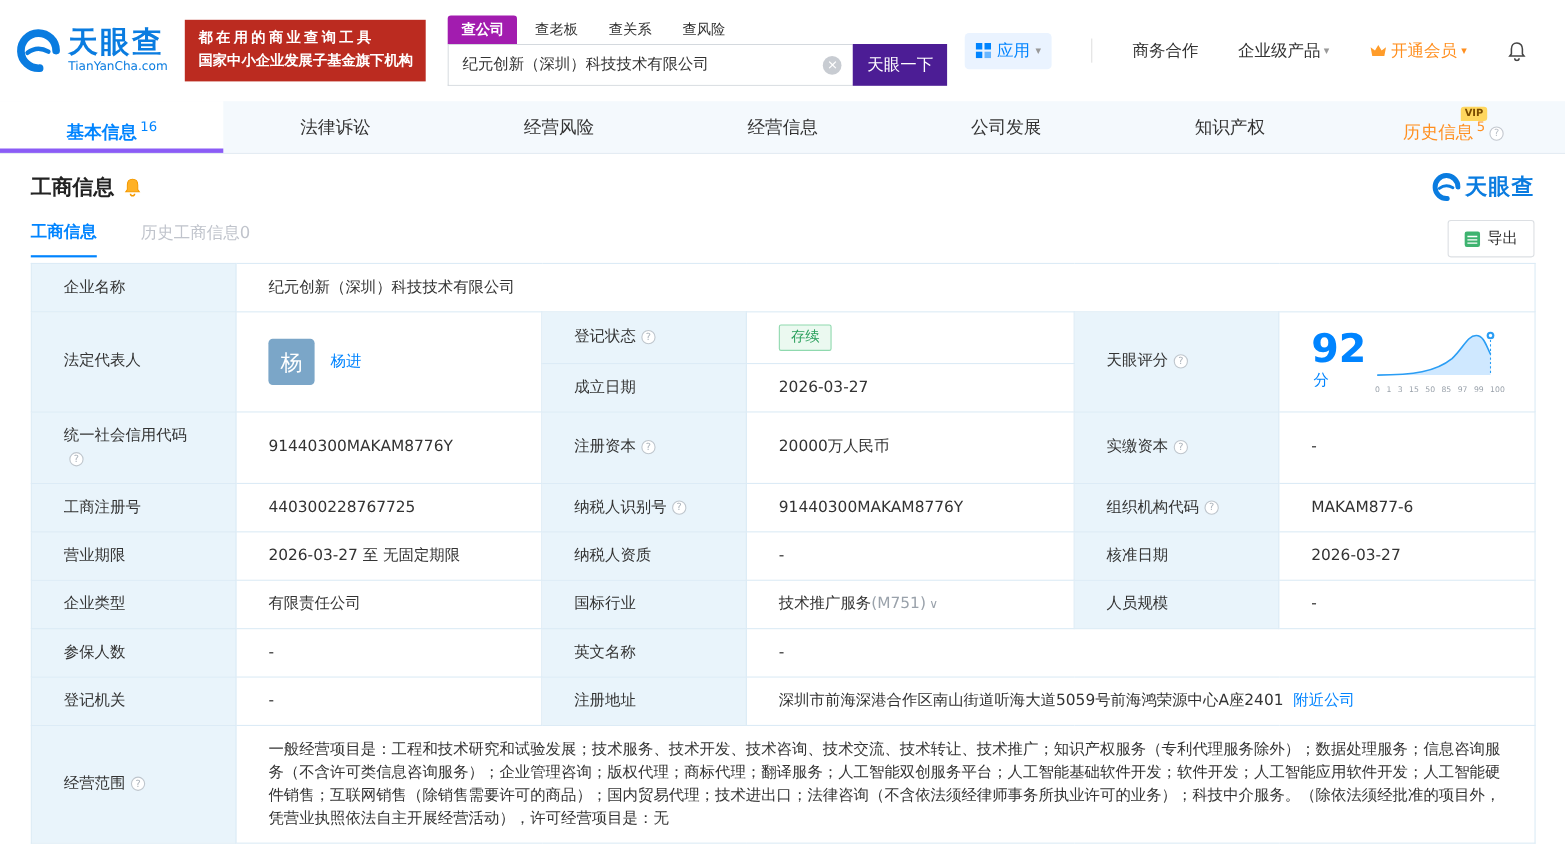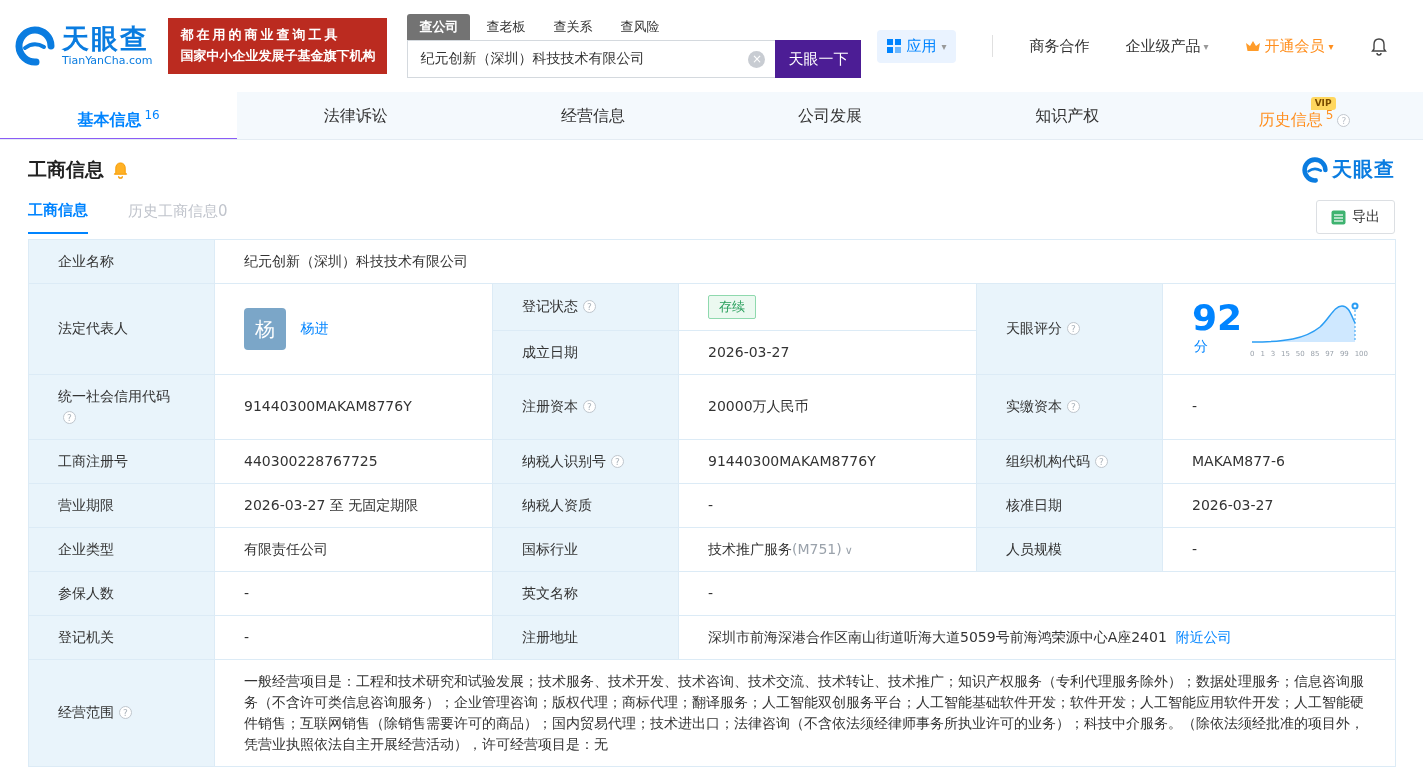--- a/index.html
+++ b/index.html
@@ -12,38 +12,38 @@
   
   .top-header { height:92px; display:flex; align-items:center; padding:0 28px 0 14px; gap:16px; }
   .logo { display:flex; align-items:center; gap:6px; cursor:pointer; }
   .logo-cn { font-size:27px; font-weight:bold; color:#0a7ce0; letter-spacing:2px; line-height:1; }
   .logo-en { font-size:11px; color:#0a7ce0; margin-top:2px; }
   .red-banner { background:#bb2b20; color:#fff; padding:7px 12px; font-size:13px; font-weight:bold; line-height:1.6; white-space:nowrap; }
   .red-banner .l1 { letter-spacing:3px; }
   .search-wrap { margin-left:4px; }
   .search-tabs { display:flex; gap:4px; align-items:flex-end; }
   .stab { font-size:13px; padding:4px 12px; cursor:pointer; color:#333; }
-  .stab.active { background:#737373; color:#fff; border-radius:3px 3px 0 0; font-weight:bold; }
+  .stab.active { background:#a21caf; color:#fff; border-radius:3px 3px 0 0; font-weight:bold; }
   .search-row { display:flex; }
   .search-input-box { position:relative; width:368px; height:38px; border:1px solid #d4d9de; border-right:none; background:#fff; }
   .search-input-box input { width:100%; height:100%; border:none; outline:none; padding:0 34px 0 12px; font-size:14px; color:#333; font-family:inherit; }
   .clear-icon { position:absolute; right:10px; top:10px; width:17px; height:17px; border-radius:50%; background:#c8ccd2; color:#fff; font-size:12px; line-height:17px; text-align:center; cursor:pointer; }
   .search-btn { width:86px; height:38px; background:#4c1d95; color:#fff; border:none; font-size:15px; cursor:pointer; font-family:inherit; }
   .header-right { margin-left:auto; display:flex; align-items:center; gap:36px; font-size:15px; white-space:nowrap; }
   .app-pill { display:inline-flex; align-items:center; gap:5px; background:#eaf3ff; color:#0084ff; padding:7px 10px; border-radius:4px; cursor:pointer; }
   .vdiv { width:1px; height:22px; background:#e0e0e0; }
   .hlink { cursor:pointer; color:#333; display:inline-flex; align-items:center; gap:3px; }
   .caret { font-size:10px; color:#999; }
   .vip-link { color:#ff8f1f; cursor:pointer; display:inline-flex; align-items:center; gap:4px; }
   .vip-link .caret { color:#ff8f1f; }
   .bell-btn { cursor:pointer; display:inline-flex; }
   
   .main-tabs { display:flex; height:48px; background:#f4f9fd; border-bottom:1px solid #e4ecf3; }
   .mtab { flex:1; text-align:center; line-height:47px; font-size:16px; color:#333; cursor:pointer; position:relative; }
-  .mtab.active { background:#fff; color:#0084ff; font-weight:bold; border-bottom:1px solid #8b5cf6; }
+  .mtab.active { background:#fff; color:#0084ff; font-weight:bold; border-bottom:4px solid #8b5cf6; }
   .bnum { font-size:12px; color:#0084ff; margin-left:3px; vertical-align:6px; font-weight:normal; }
   .mtab.history { color:#ff9021; }
   .bnum-org { font-size:12px; color:#ff9021; margin-left:3px; vertical-align:6px; }
   .vip-tag { position:absolute; top:5px; margin-left:52px; background:#ffd75e; color:#7a4c00; font-size:9px; font-weight:bold; padding:0 4px; border-radius:3px 3px 3px 0; line-height:13px; }
   .q-icon { display:inline-block; width:13px; height:13px; line-height:12px; border:1px solid #c3c8cf; border-radius:50%; color:#b8bec6; font-size:9px; text-align:center; margin-left:4px; vertical-align:1px; background:#fff; cursor:pointer; }
   
   .section-header { display:flex; align-items:center; justify-content:space-between; padding:16px 28px 6px 28px; }
   .section-title-wrap { display:flex; align-items:center; gap:8px; }
   .section-title { font-size:19px; font-weight:bold; color:#222; }
   .brand-right { display:flex; align-items:center; gap:4px; }
@@ -143,20 +143,23 @@
 </header>
 
 <nav class="main-tabs">
   <div class="mtab active">
     <span>基本信息</span><sup class="bnum">16</sup>
   </div>
   <div class="mtab">
     <span>法律诉讼</span>
   </div>
   <div class="mtab">
+    <span>经营风险</span>
+  </div>
+  <div class="mtab">
     <span>经营信息</span>
   </div>
   <div class="mtab">
     <span>公司发展</span>
   </div>
   <div class="mtab">
     <span>知识产权</span>
   </div>
   <div class="mtab history">
     <span class="vip-tag">VIP</span>

